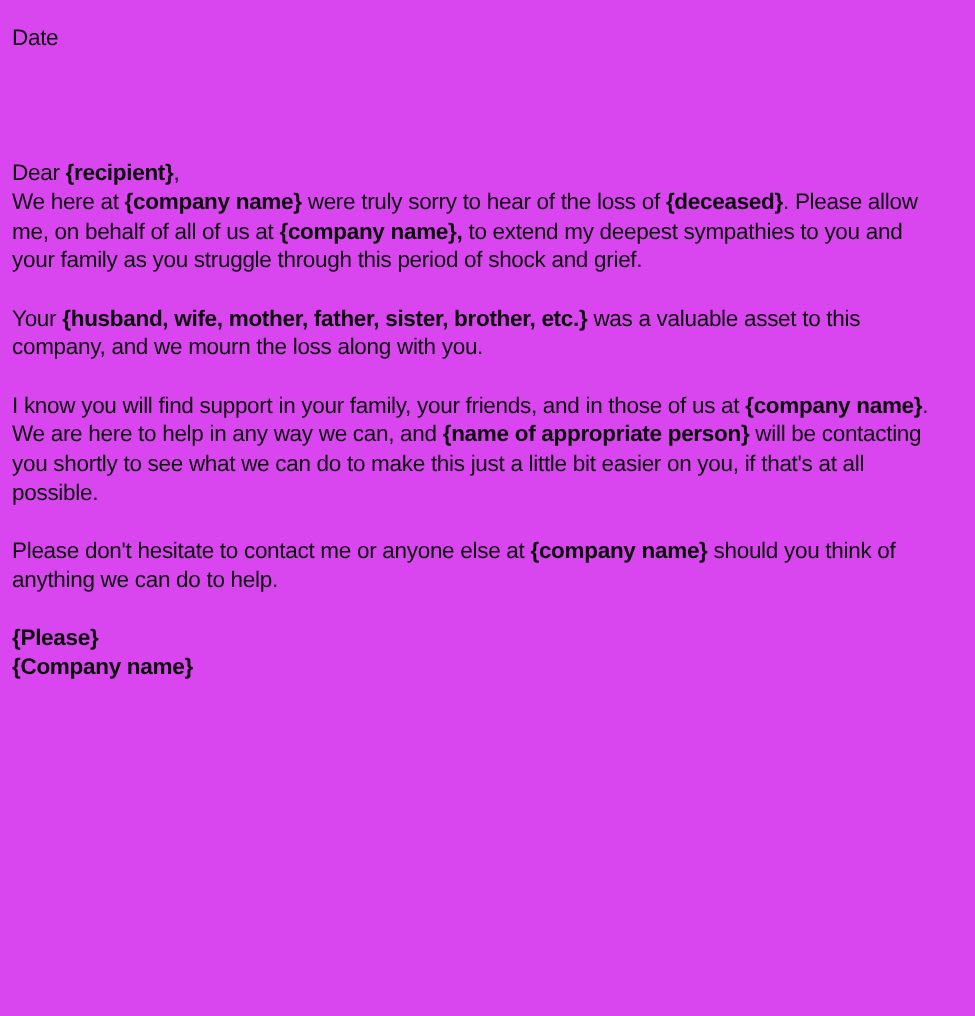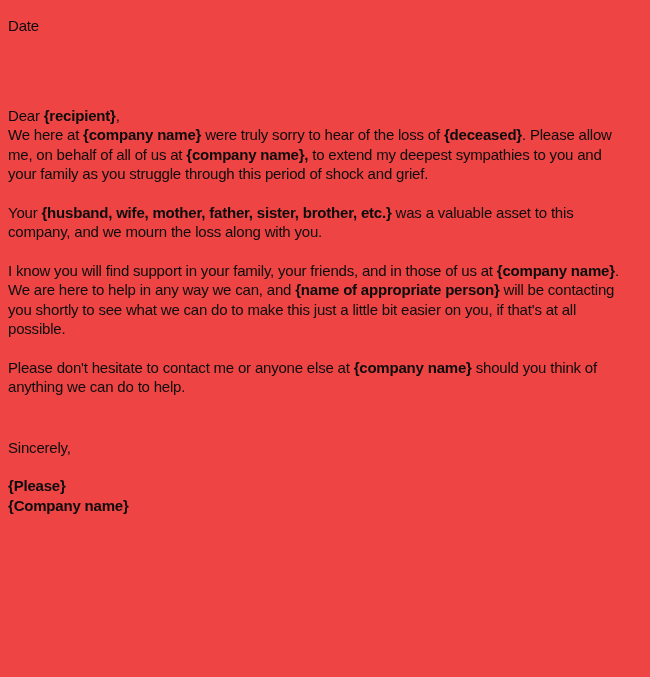--- a/index.html
+++ b/index.html
@@ -4,21 +4,21 @@
 <style>
   html, body {
     margin: 0;
     padding: 0;
     background: #ffffff;
   }
   .page {
     position: relative;
     width: 650px;
     height: 677px;
-    background: #ef4444;
+    background: #d946ef;
     box-sizing: border-box;
     padding: 16px 18px 0 8px;
     font-family: "Liberation Sans", "DejaVu Sans", sans-serif;
     font-size: 15px;
     line-height: 19.5px;
     letter-spacing: -0.2px;
     color: #0c0c0c;
     overflow: hidden;
   }
   .b { font-weight: 700; }
@@ -41,20 +41,19 @@
   <div class="salutation"><span>Dear </span><span class="b">{recipient}</span><span>,</span></div>
 
   <div class="paragraph p1"><span>We here at </span><span class="b">{company name}</span><span> were truly sorry to hear of the loss of </span><span class="b">{deceased}</span><span>. Please allow me, on behalf of all of us at </span><span class="b">{company name},</span><span> to extend my deepest sympathies to you and your family as you struggle through this period of shock and grief.</span></div>
 
   <div class="paragraph p2"><span>Your </span><span class="b">{husband, wife, mother, father, sister, brother, etc.}</span><span> was a valuable asset to this company, and we mourn the loss along with you.</span></div>
 
   <div class="paragraph p3"><span>I know you will find support in your family, your friends, and in those of us at </span><span class="b">{company name}</span><span>. We are here to help in any way we can, and </span><span class="b">{name of appropriate person}</span><span> will be contacting you shortly to see what we can do to make this just a little bit easier on you, if that's at all possible.</span></div>
 
   <div class="paragraph p4"><span>Please don't hesitate to contact me or anyone else at </span><span class="b">{company name}</span><span> should you think of anything we can do to help.</span></div>
 
-  <div class="closing">Sincerely,</div>
 
   <div class="signature">
     <div>{Please}</div>
     <div>{Company name}</div>
   </div>
 
 </div>
 
 </body></html>

